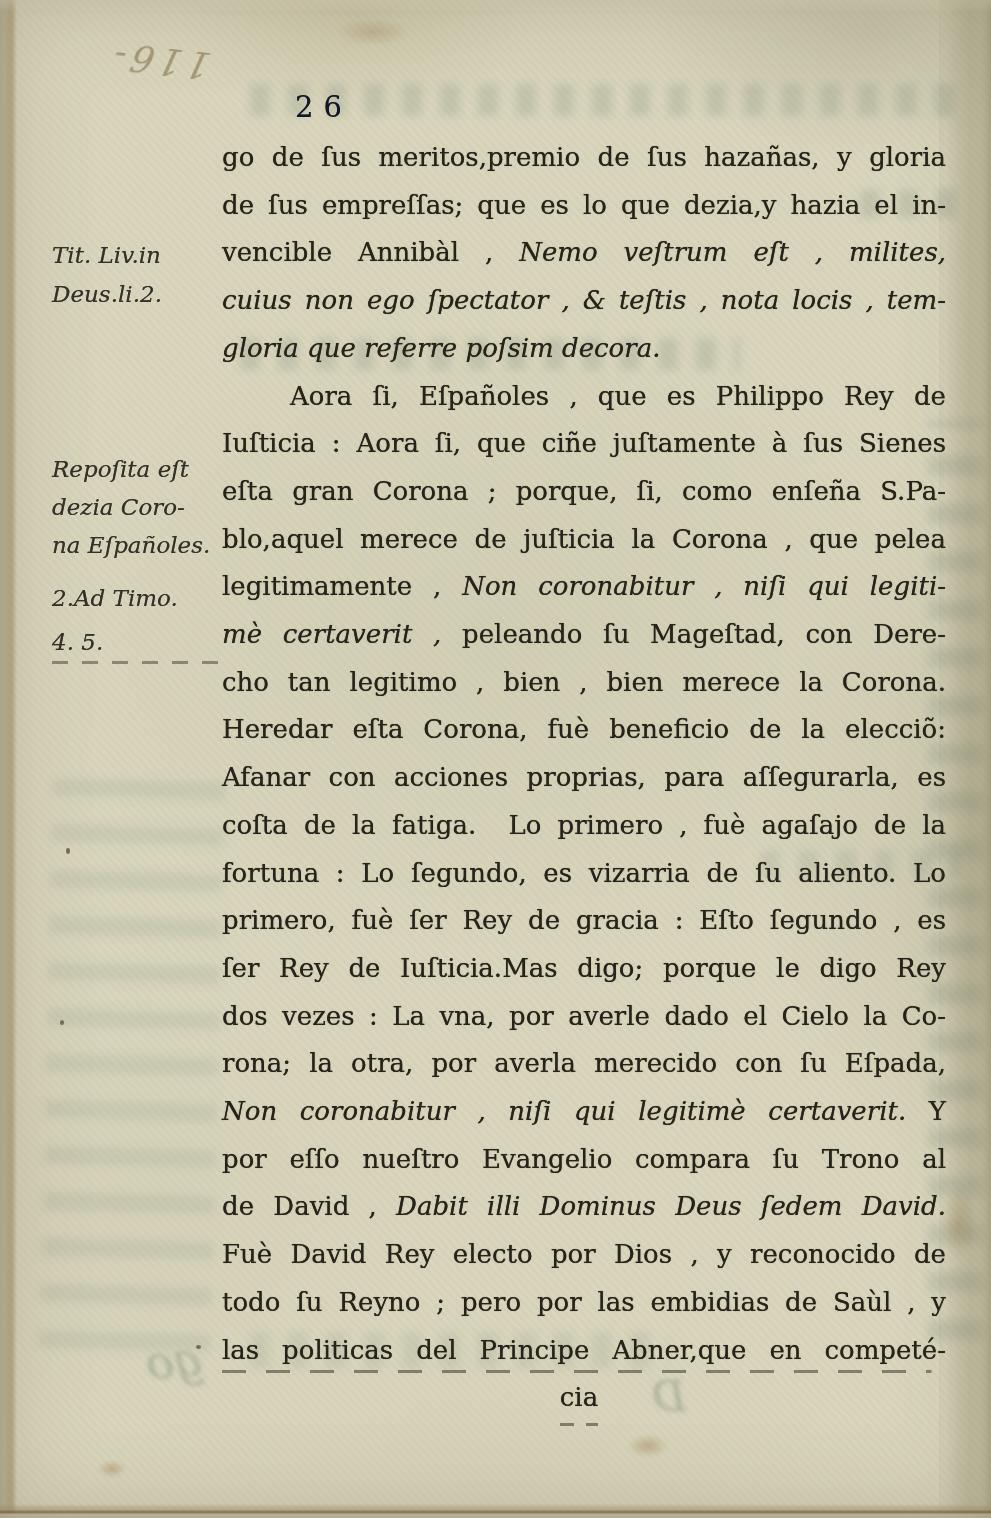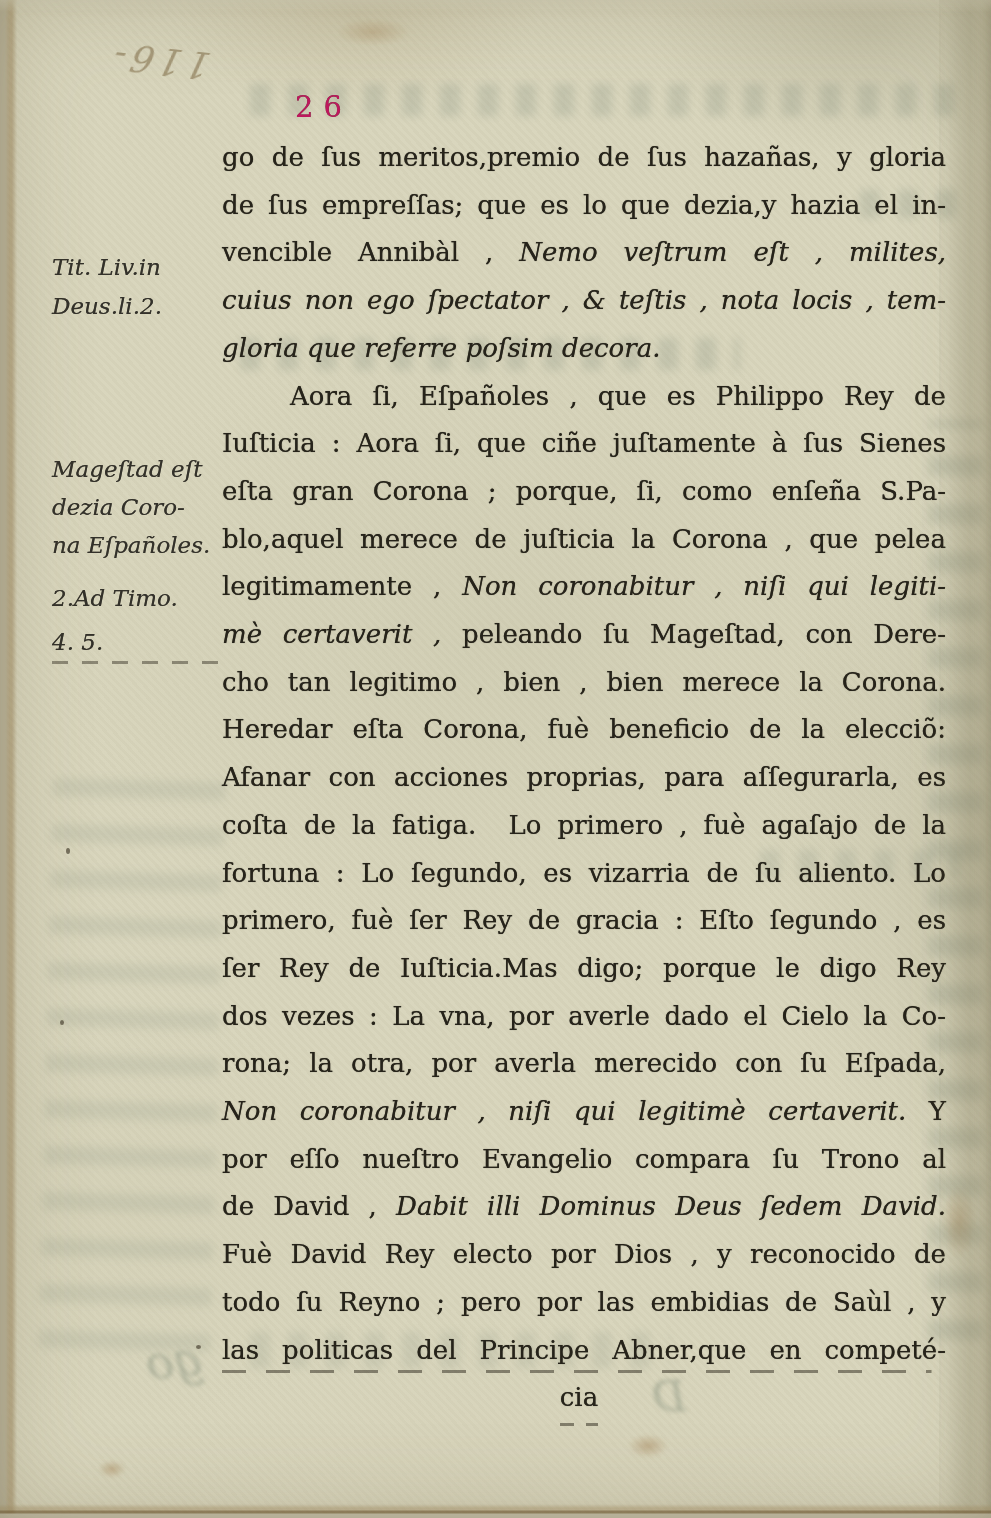--- a/index.html
+++ b/index.html
@@ -63,28 +63,28 @@
   
   .handwritten{
     position:absolute;top:38px;left:80px;width:130px;
     font-size:36px;font-style:italic;letter-spacing:5px;
     color:rgba(116,93,56,.5);filter:blur(.6px);
     transform:rotate(186deg) skewX(-8deg);
   }
   
   .pagenum{
     position:absolute;top:90px;left:295px;
-    font-size:29px;letter-spacing:10px;color:#be185d;
+    font-size:29px;letter-spacing:10px;color:#0f172a;
     text-shadow:0 0 .6px rgba(43,39,24,.8);
   }
   
   .note{position:absolute;left:52px;width:175px;font-style:italic;
     font-size:23px;color:#33312a;line-height:39px;
     text-shadow:0 0 .5px rgba(51,49,42,.7);}
-  .note1{top:248px;}
+  .note1{top:236px;}
   .note2{top:450px;line-height:38px;}
   .note3{top:576px;line-height:44px;}
   .note-line{white-space:nowrap;}
   .dashu{
     background-image:repeating-linear-gradient(90deg, rgba(45,40,28,.45) 0 16px, transparent 16px 30px);
     background-size:100% 3px;background-position:0 100%;background-repeat:no-repeat;
   }
   
   .textblock{position:absolute;top:134px;left:222px;width:724px;}
   .line{
@@ -135,21 +135,21 @@
   <div class="handwritten">116-</div>
 
   <div class="pagenum">26</div>
 
   <aside>
     <div class="note note1">
       <div class="note-line">Tit. Liv.in</div>
       <div class="note-line">Deus.li.2.</div>
     </div>
     <div class="note note2">
-      <div class="note-line">Mageſtad eſt</div>
+      <div class="note-line">Repoſita eſt</div>
       <div class="note-line">dezia Coro-</div>
       <div class="note-line">na Eſpañoles.</div>
     </div>
     <div class="note note3">
       <div class="note-line">2.Ad Timo.</div>
       <div class="note-line dashu">4. 5.</div>
     </div>
   </aside>
 
   <main class="textblock">

